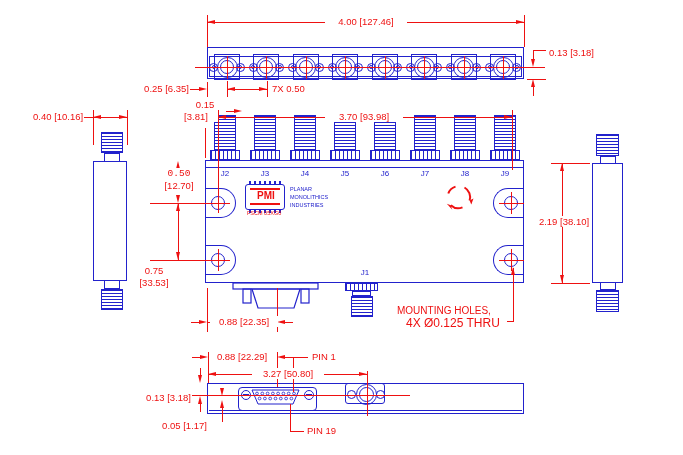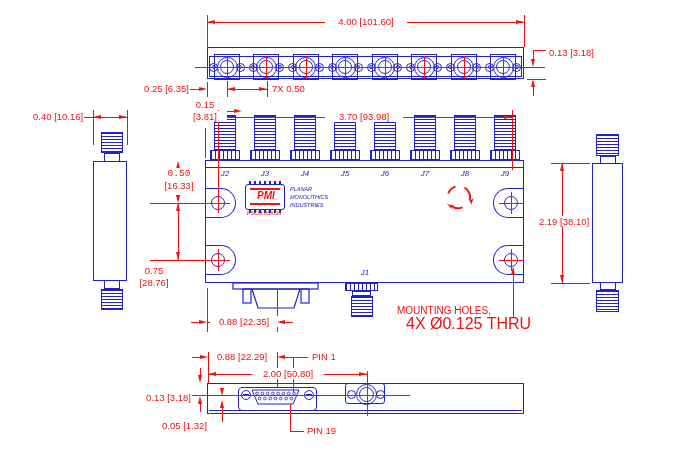--- a/index.html
+++ b/index.html
@@ -12,21 +12,21 @@
   .bbox{position:absolute;border:1px solid #2222cc;box-sizing:border-box;background:#fff;}
   .circ{position:absolute;border:1px solid #2222cc;border-radius:50%;box-sizing:border-box;background:#fff;}
   
   .tl{position:absolute;width:0;height:0;border-top:2.5px solid transparent;border-bottom:2.5px solid transparent;border-right:8px solid #ee1111;}
   .tr{position:absolute;width:0;height:0;border-top:2.5px solid transparent;border-bottom:2.5px solid transparent;border-left:8px solid #ee1111;}
   .tu{position:absolute;width:0;height:0;border-left:2.5px solid transparent;border-right:2.5px solid transparent;border-bottom:8px solid #ee1111;}
   .td{position:absolute;width:0;height:0;border-left:2.5px solid transparent;border-right:2.5px solid transparent;border-top:8px solid #ee1111;}
   .dt{position:absolute;color:#ee1111;font-size:9.5px;line-height:11px;white-space:nowrap;background:#fff;padding:0 1px;}
   .ctr{text-align:center;}
   .rgt{text-align:right;}
-  .bt{position:absolute;color:#2222cc;white-space:nowrap;font-style:italic;}
+  .bt{position:absolute;color:#2222cc;white-space:nowrap;}
   .threads{position:absolute;box-sizing:border-box;border:1px solid #2222cc;
            background:repeating-linear-gradient(180deg,#2222cc 0 1px,#fff 1px 3px);}
   .hatchv{position:absolute;box-sizing:border-box;border:1px solid #2222cc;
           background:repeating-linear-gradient(90deg,#2222cc 0 1px,#fff 1px 4px);}
   .pins{position:absolute;background:repeating-linear-gradient(90deg,#2222cc 0 2px,#fff 2px 5px);}
 </style>
 </head>
 <body>
 
 <div id="stage">
@@ -156,21 +156,21 @@
     <div class="circ" style="left:211px;top:253px;width:14px;height:14px;background:transparent;"></div>
     <div class="circ" style="left:504px;top:196px;width:14px;height:14px;background:transparent;"></div>
     <div class="circ" style="left:504px;top:253px;width:14px;height:14px;background:transparent;"></div>
 
     <div>
       <div class="pins" style="left:249px;top:181px;width:33px;height:4px;"></div>
       <div class="pins" style="left:249px;top:209px;width:33px;height:4px;"></div>
       <div class="bbox" style="left:245px;top:184px;width:40px;height:26px;border-radius:3px;"></div>
       <div class="rh" style="left:250px;top:188px;width:30px;height:2px;"></div>
       <div class="rh" style="left:250px;top:203px;width:30px;height:2px;"></div>
-      <div class="dt ctr" style="left:247px;top:189px;width:36px;font-size:10px;font-weight:bold;font-style:italic;background:transparent;line-height:13px;">PMI</div>
+      <div class="dt ctr" style="left:247px;top:189px;width:36px;font-size:10px;font-weight:bold;background:transparent;line-height:13px;">PMI</div>
       <div class="dt" style="left:246px;top:210px;font-size:5.5px;line-height:6px;background:transparent;">FSCM 05XG0</div>
       <div class="bt" style="left:290px;top:186px;font-size:5.5px;">PLANAR</div>
       <div class="bt" style="left:290px;top:194px;font-size:5.5px;">MONOLITHICS</div>
       <div class="bt" style="left:290px;top:202px;font-size:5.5px;">INDUSTRIES</div>
     </div>
 
     <svg style="position:absolute;left:442px;top:180px;" width="34" height="34" viewBox="0 0 34 34">
       <g fill="none" stroke="#ee1111" stroke-width="2">
         <path d="M 22.5 7.5 A 11 11 0 0 1 27.6 20.5"></path>
         <path d="M 20.5 27.3 A 11 11 0 0 1 8.8 25.2"></path>
@@ -319,42 +319,42 @@
   <div class="tu" style="left:197.5px;top:396px;"></div>
   <div class="rv" style="left:200px;top:404px;height:8px;"></div>
 
   <div class="td" style="left:219.5px;top:388px;"></div>
   <div class="tu" style="left:219.5px;top:400px;"></div>
   <div class="rv" style="left:222px;top:408px;height:14px;"></div>
 
   <div class="rv" style="left:290px;top:404px;height:28px;"></div>
   <div class="rh" style="left:290px;top:431px;width:14px;"></div>
 
-  <div class="dt ctr" style="left:325px;top:16px;width:80px;">4.00 [101.60]</div>
+  <div class="dt ctr" style="left:325px;top:16px;width:80px;">4.00 [127.46]</div>
   <div class="dt" style="left:548px;top:47px;">0.13 [3.18]</div>
   <div class="dt rgt" style="left:126px;top:83px;width:62px;">0.25 [6.35]</div>
   <div class="dt" style="left:271px;top:83px;">7X 0.50</div>
 
   <div class="dt" style="left:32px;top:111px;">0.40 [10.16]</div>
 
   <div class="dt ctr" style="left:325px;top:111px;width:76px;">3.70 [93.98]</div>
   <div class="dt ctr" style="left:184px;top:99px;width:40px;">0.15</div>
-  <div class="dt ctr" style="left:183px;top:111px;width:42px;">[3.81]</div>
+  <div class="dt ctr" style="left:174px;top:111px;width:42px;">[3.81]</div>
   <div class="dt ctr" style="left:158px;top:168px;width:40px;font-family:Liberation Mono, monospace;">0.50</div>
-  <div class="dt ctr" style="left:155px;top:180px;width:46px;">[16.33]</div>
+  <div class="dt ctr" style="left:155px;top:180px;width:46px;">[12.70]</div>
   <div class="dt ctr" style="left:133px;top:265px;width:40px;">0.75</div>
-  <div class="dt ctr" style="left:130px;top:277px;width:46px;">[28.76]</div>
+  <div class="dt ctr" style="left:130px;top:277px;width:46px;">[33.53]</div>
   <div class="dt ctr" style="left:210px;top:316px;width:66px;">0.88 [22.35]</div>
   <div class="dt" style="left:396px;top:305px;font-size:10px;">MOUNTING HOLES,</div>
-  <div class="dt" style="left:405px;top:318px;font-size:16px;">4X Ø0.125 THRU</div>
+  <div class="dt" style="left:405px;top:318px;font-size:12px;">4X Ø0.125 THRU</div>
 
   <div class="bt ctr" style="left:350px;top:268px;width:30px;font-size:8px;text-align:center;">J1</div>
 
   <div class="dt ctr" style="left:537px;top:216px;width:52px;">2.19 [38.10]</div>
 
   <div class="dt ctr" style="left:210px;top:351px;width:62px;">0.88 [22.29]</div>
   <div class="dt" style="left:311px;top:351px;">PIN 1</div>
-  <div class="dt ctr" style="left:252px;top:368px;width:70px;">2.00 [50.80]</div>
+  <div class="dt ctr" style="left:252px;top:368px;width:70px;">3.27 [50.80]</div>
   <div class="dt rgt" style="left:128px;top:392px;width:62px;">0.13 [3.18]</div>
-  <div class="dt rgt" style="left:142px;top:420px;width:64px;">0.05 [1.32]</div>
+  <div class="dt rgt" style="left:142px;top:420px;width:64px;">0.05 [1.17]</div>
   <div class="dt" style="left:306px;top:425px;">PIN 19</div>
 
 </div>
 
 </body></html>

